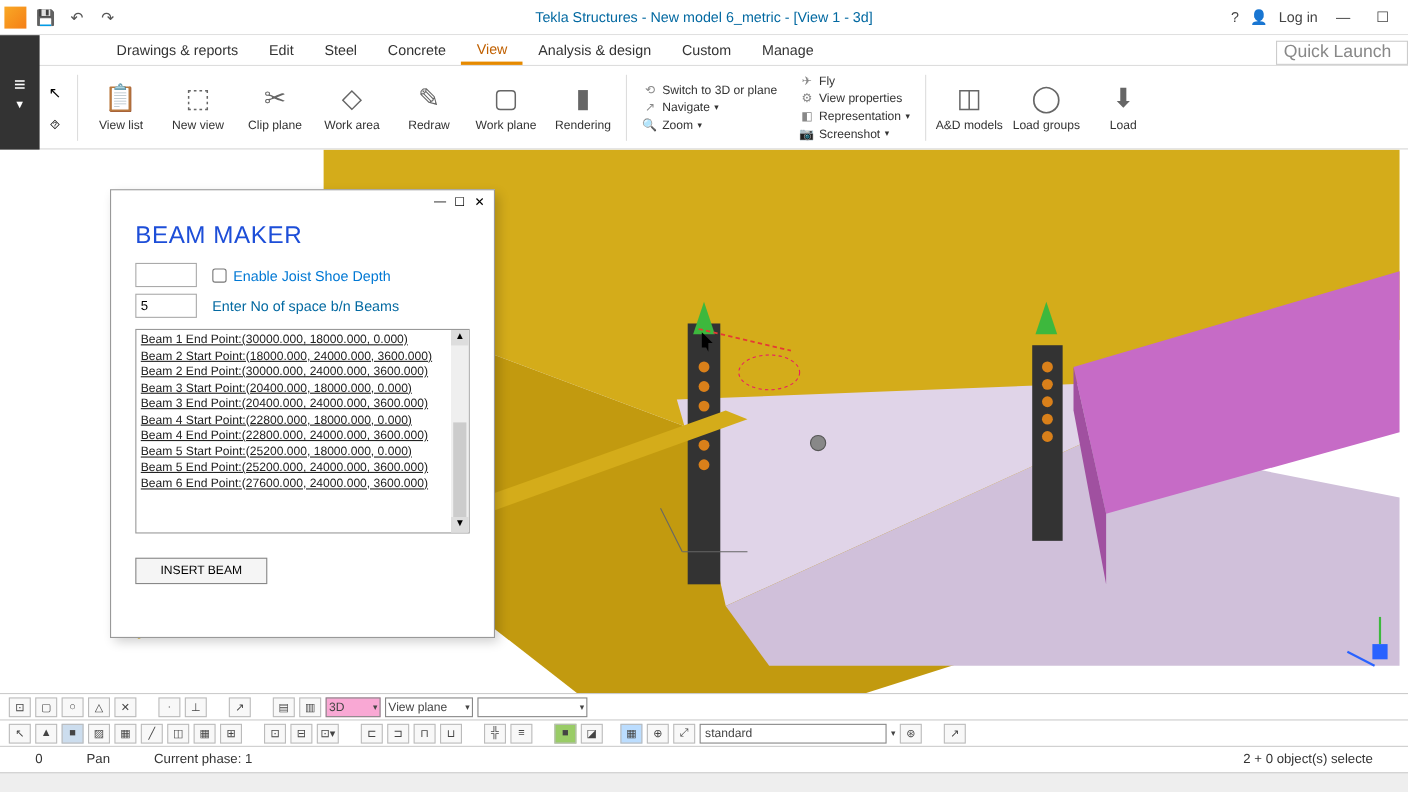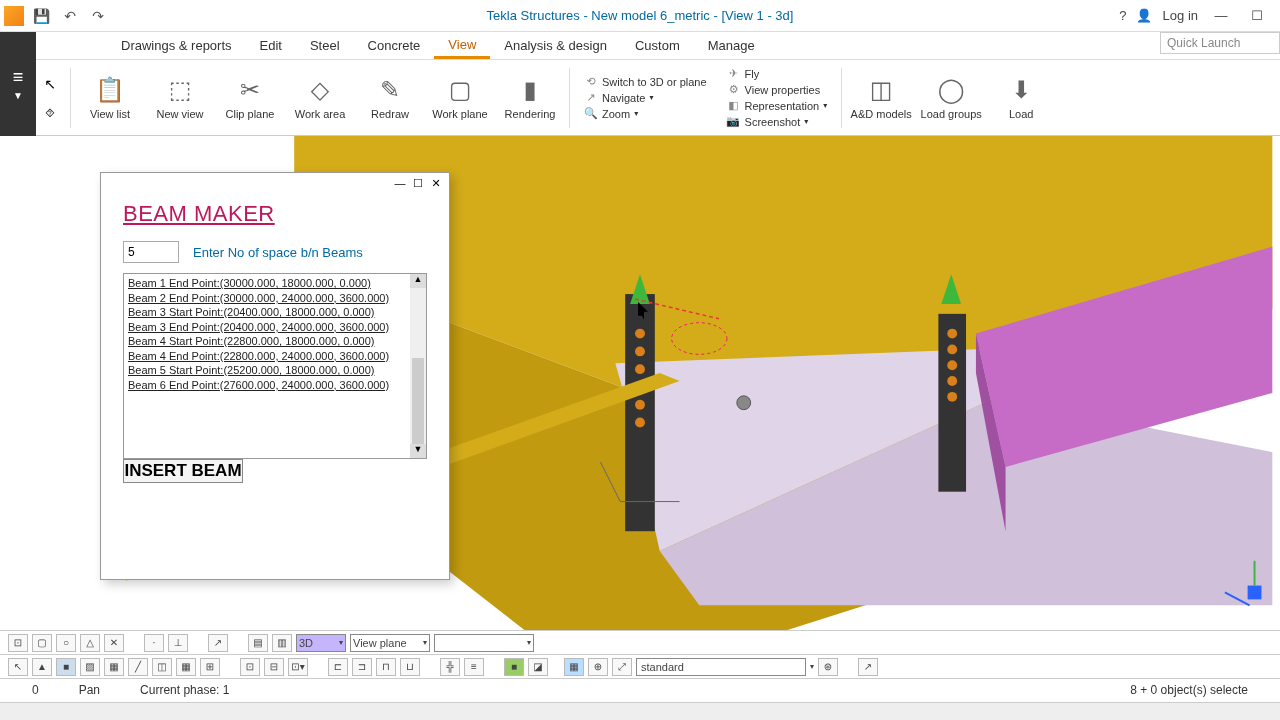--- a/index.html
+++ b/index.html
@@ -8,65 +8,65 @@
 
 .titlebar { height: 32px; background: #fff; display: flex; align-items: center; border-bottom: 1px solid #ddd; position: relative; }
 .titlebar .left-icons { display: flex; align-items: center; gap: 8px; padding-left: 4px; }
 .titlebar .icon-sq { width: 20px; height: 20px; display: flex; align-items: center; justify-content: center; font-size: 14px; color: #555; cursor: pointer; }
 .titlebar .app-icon { width: 20px; height: 20px; background: linear-gradient(135deg,#f9a825,#f57f17); }
 .titlebar .title { position: absolute; left: 50%; transform: translateX(-50%); font-size: 13px; color: #0369a1; }
 .titlebar .right { margin-left: auto; display: flex; align-items: center; gap: 10px; padding-right: 10px; font-size: 13px; color: #444; }
 .titlebar .right .wbtn { width: 26px; text-align: center; cursor: pointer; }
 
 
-.menubar { height: 28px; display: flex; align-items: flex-start; background: #fff; border-bottom: 1px solid #ddd; padding-left: 55px; position: relative; }
+.menubar { height: 28px; display: flex; align-items: flex-end; background: #fff; border-bottom: 1px solid #ddd; padding-left: 40px; position: relative; }
 .side-accent { position: absolute; left: 0; top: 32px; width: 36px; height: 104px; background: #333; display: flex; flex-direction: column; align-items: center; justify-content: center; color: #fff; z-index: 5; }
 .side-accent .ham { font-size: 18px; }
 .side-accent .dd { font-size: 10px; margin-top: 2px; }
 .menubar .item { padding: 0 14px; font-size: 13px; color: #333; height: 100%; display: flex; align-items: center; cursor: pointer; }
 .menubar .item.active { color: #c06000; border-bottom: 3px solid #e68a00; }
-.menubar .search { margin-left: auto; width: 120px; height: 22px; border: 1px solid #ccc; padding: 0 6px; font-size: 12px; color: #888; line-height: 20px; }
+.menubar .search { margin-left: auto; width: 120px; height: 22px; border: 1px solid #ccc; padding: 0 6px; font-size: 16px; color: #888; line-height: 20px; }
 
 
 .ribbon { height: 76px; background: #fff; border-bottom: 1px solid #ccc; display: flex; align-items: center; padding-left: 40px; }
 .ribbon .tool { display: flex; flex-direction: column; align-items: center; justify-content: center; width: 70px; height: 100%; font-size: 11px; color: #333; cursor: pointer; }
 .ribbon .tool .ico { font-size: 24px; color: #666; margin-bottom: 4px; width: 32px; height: 28px; display: flex; align-items: center; justify-content: center; }
 .ribbon .sep { width: 1px; height: 60px; background: #ddd; margin: 0 4px; }
 .ribbon .textcol { display: flex; flex-direction: column; gap: 2px; padding: 4px 10px; height: 100%; justify-content: center; }
 .ribbon .textcol .row { font-size: 11px; color: #333; display: flex; align-items: center; gap: 4px; cursor: pointer; }
 .ribbon .textcol .row .mini-ico { width: 14px; height: 14px; display: inline-flex; align-items: center; justify-content: center; color: #888; }
 
 
 .viewport { position: absolute; top: 136px; left: 0; right: 0; bottom: 90px; background: #fff; overflow: hidden; }
 .viewport svg { width: 100%; height: 100%; }
 
 
 .dialog { position: absolute; left: 100px; top: 172px; width: 350px; height: 408px; background: #fff; border: 1px solid #999; box-shadow: 4px 4px 10px rgba(0,0,0,0.2); z-index: 20; }
 .dialog .dlg-title { height: 20px; display: flex; justify-content: flex-end; align-items: center; padding: 0 4px; }
 .dialog .dlg-title .btn { width: 18px; text-align: center; font-size: 11px; cursor: pointer; }
-.dialog .heading { padding: 8px 22px 10px; font-size: 22px; color: #be185d; letter-spacing: 0.5px; text-decoration: underline; }
+.dialog .heading { padding: 8px 22px 10px; font-size: 22px; color: #1d4ed8; letter-spacing: 0.5px; }
 .dialog .sub { padding: 0 22px 8px; font-size: 13px; color: #0078d4; }
 .dialog .row1 { display: flex; align-items: center; padding: 2px 22px; gap: 14px; }
 .dialog .row1 .box { width: 56px; height: 22px; border: 1px solid #aaa; background: #fff; font-size: 12px; padding: 0 4px; }
 .dialog .row1 .chklabel { font-size: 13px; color: #0078d4; display: flex; align-items: center; gap: 6px; }
 .dialog .row2 { display: flex; align-items: center; padding: 4px 22px; gap: 14px; }
 .dialog .row2 .box { width: 56px; height: 22px; border: 1px solid #aaa; background: #fff; font-size: 12px; padding: 0 4px; line-height: 20px; }
 .dialog .row2 .lbl { font-size: 13px; color: #0369a1; }
 .dialog .listwrap { margin: 6px 22px 0; border: 1px solid #999; height: 186px; position: relative; background: #fff; }
 .dialog .listwrap .scroll { width: 16px; height: 100%; position: absolute; right: 0; top: 0; background: #efefef; display: flex; flex-direction: column; }
 .dialog .listwrap .scroll .sb { height: 14px; text-align: center; font-size: 9px; background: #ddd; cursor: pointer; }
 .dialog .listwrap .scroll .thumb { width: 12px; margin: 0 2px; background: #ccc; height: 90px; margin-top: 70px; }
 .dialog .listwrap .items { padding: 2px 4px; font-size: 11px; line-height: 14.5px; color: #222; overflow: hidden; height: 100%; text-decoration: underline; }
-.dialog .insert-btn { margin: 0 22px; width: 120px; height: 24px; border: 1px solid #888; background: #f5f5f5; font-size: 17px; font-weight: bold; cursor: pointer; }
+.dialog .insert-btn { margin: 22px 22px; width: 120px; height: 24px; border: 1px solid #888; background: #f5f5f5; font-size: 11px; font-weight: normal; cursor: pointer; }
 
 
 .bottombars { position: absolute; bottom: 18px; left: 0; right: 0; height: 72px; background: #fff; }
 .bb-row { height: 24px; border-top: 1px solid #ccc; display: flex; align-items: center; padding: 0 8px; gap: 4px; font-size: 11px; color: #444; }
 .bb-row .tb { width: 20px; height: 18px; border: 1px solid #bbb; display: flex; align-items: center; justify-content: center; font-size: 10px; cursor: pointer; background: #f8f8f8; }
-.bb-row .select3d { width: 50px; height: 18px; border: 1px solid #888; font-size: 11px; padding: 0 2px; background: #c4b5fd; display: flex; align-items: center; justify-content: space-between; }
+.bb-row .select3d { width: 50px; height: 18px; border: 1px solid #888; font-size: 11px; padding: 0 2px; background: #f9a8d4; display: flex; align-items: center; justify-content: space-between; }
 .bb-row .select-vp { width: 80px; height: 18px; border: 1px solid #888; font-size: 11px; padding: 0 2px; background: #fff; display: flex; align-items: center; justify-content: space-between; text-align: center; }
 .bb-row .select-empty { width: 100px; height: 18px; border: 1px solid #888; background: #fff; display: flex; align-items: center; justify-content: flex-end; padding: 0 2px; }
 .bb-row .wide-input { width: 170px; height: 18px; border: 1px solid #888; background: #fff; font-size: 11px; padding: 0 4px; line-height: 16px; }
 .statusbar { height: 22px; border-top: 1px solid #ccc; display: flex; align-items: center; font-size: 12px; color: #333; padding: 0 12px; }
 .statusbar .cell { padding: 0 20px; }
 .statusbar .cell.r { margin-left: auto; }
 
 .taskbar { position: absolute; bottom: 0; left: 0; right: 0; height: 18px; background: #eee; border-top: 1px solid #ccc; }
 
 .arrow-down { font-size: 8px; }
@@ -235,33 +235,42 @@
 </svg>
 </div>
 
 <div class="dialog">
   <div class="dlg-title">
     <div class="btn">—</div>
     <div class="btn">☐</div>
     <div class="btn">✕</div>
   </div>
   <div class="heading">BEAM MAKER</div>
+  <div class="row1">
+    <div class="box"></div>
+    <label class="chklabel">
+      <input type="checkbox" style="">
+      <span>Enable Joist Shoe Depth</span>
+    </label>
+  </div>
   <div class="row2">
     <div class="box">5</div>
     <div class="lbl">Enter No of space b/n Beams</div>
   </div>
   <div class="listwrap">
     <div class="items">
       <div>Beam 1 End Point:(30000.000, 18000.000, 0.000)</div>
+      <div>Beam 2 Start Point:(18000.000, 24000.000, 3600.000)</div>
       <div>Beam 2 End Point:(30000.000, 24000.000, 3600.000)</div>
       <div>Beam 3 Start Point:(20400.000, 18000.000, 0.000)</div>
       <div>Beam 3 End Point:(20400.000, 24000.000, 3600.000)</div>
       <div>Beam 4 Start Point:(22800.000, 18000.000, 0.000)</div>
       <div>Beam 4 End Point:(22800.000, 24000.000, 3600.000)</div>
       <div>Beam 5 Start Point:(25200.000, 18000.000, 0.000)</div>
+      <div>Beam 5 End Point:(25200.000, 24000.000, 3600.000)</div>
       <div>Beam 6 End Point:(27600.000, 24000.000, 3600.000)</div>
     </div>
     <div class="scroll">
       <div class="sb">▲</div>
       <div class="thumb"></div>
       <div class="sb" style="margin-top:auto">▼</div>
     </div>
   </div>
   <button class="insert-btn">INSERT BEAM</button>
 </div>
@@ -325,17 +334,17 @@
     <div class="wide-input">standard</div>
     <span class="arrow-down">▾</span>
     <div class="tb">⊛</div>
     <div style="width:12px"></div>
     <div class="tb">↗</div>
   </div>
   <div class="statusbar">
     <div class="cell">0</div>
     <div class="cell">Pan</div>
     <div class="cell">Current phase: 1</div>
-    <div class="cell r">8 + 0 object(s) selecte</div>
+    <div class="cell r">2 + 0 object(s) selecte</div>
   </div>
 </div>
 
 <div class="taskbar"></div>
 
 </body></html>

